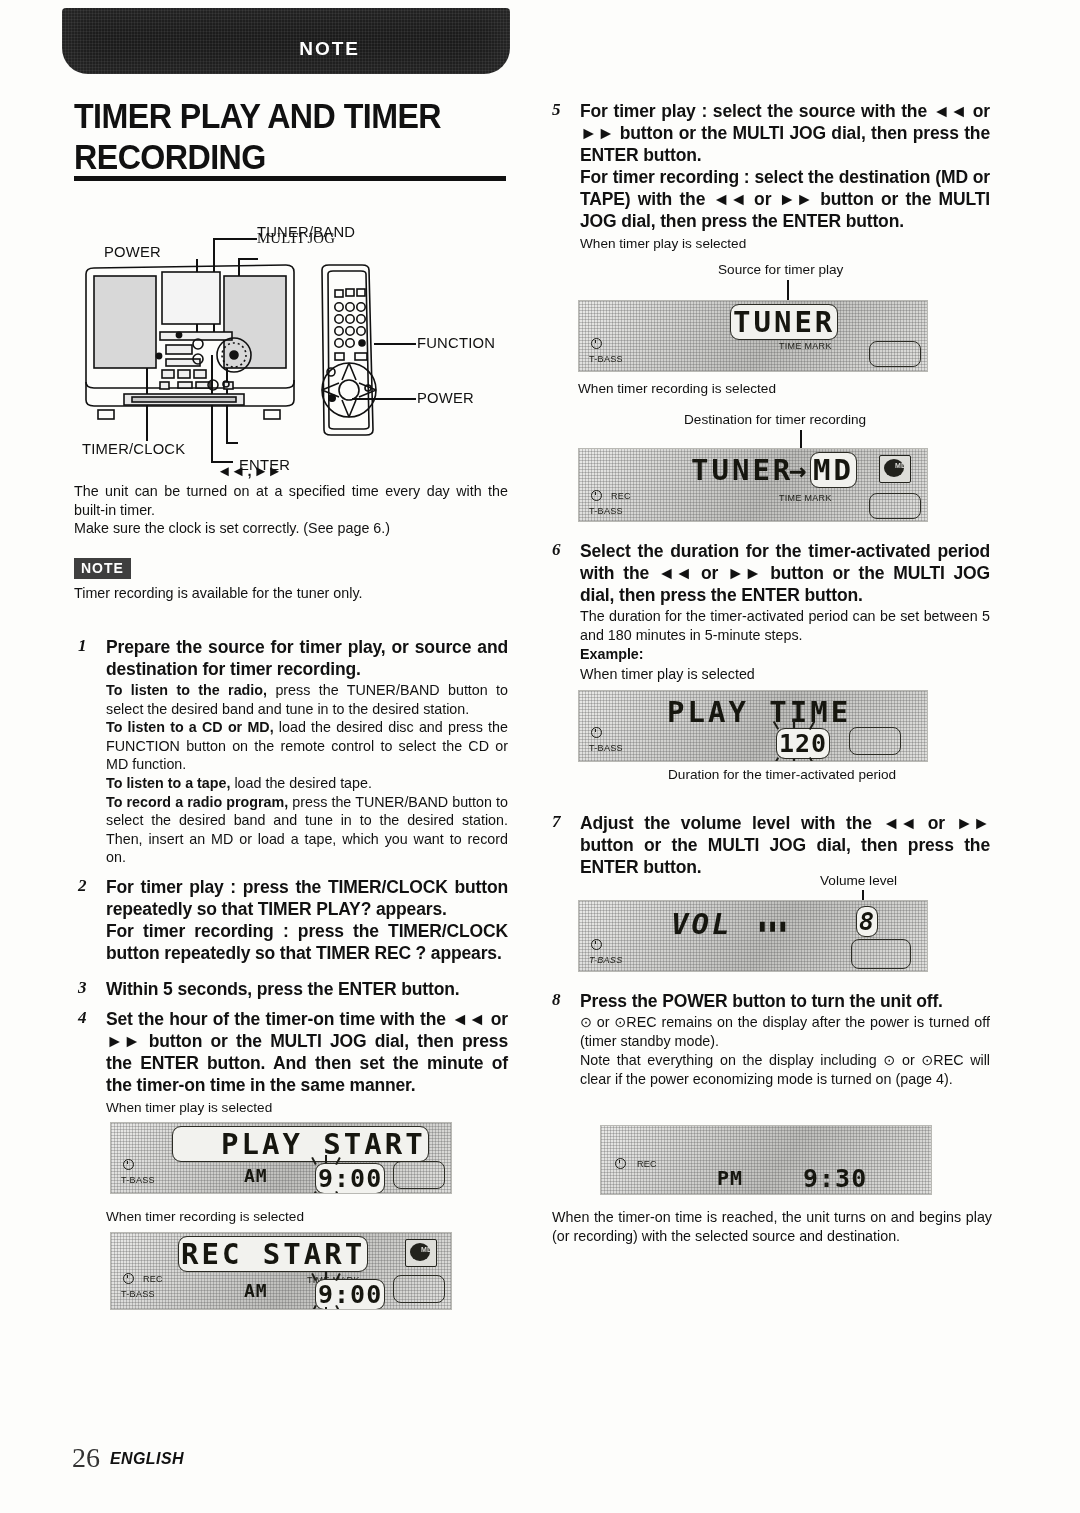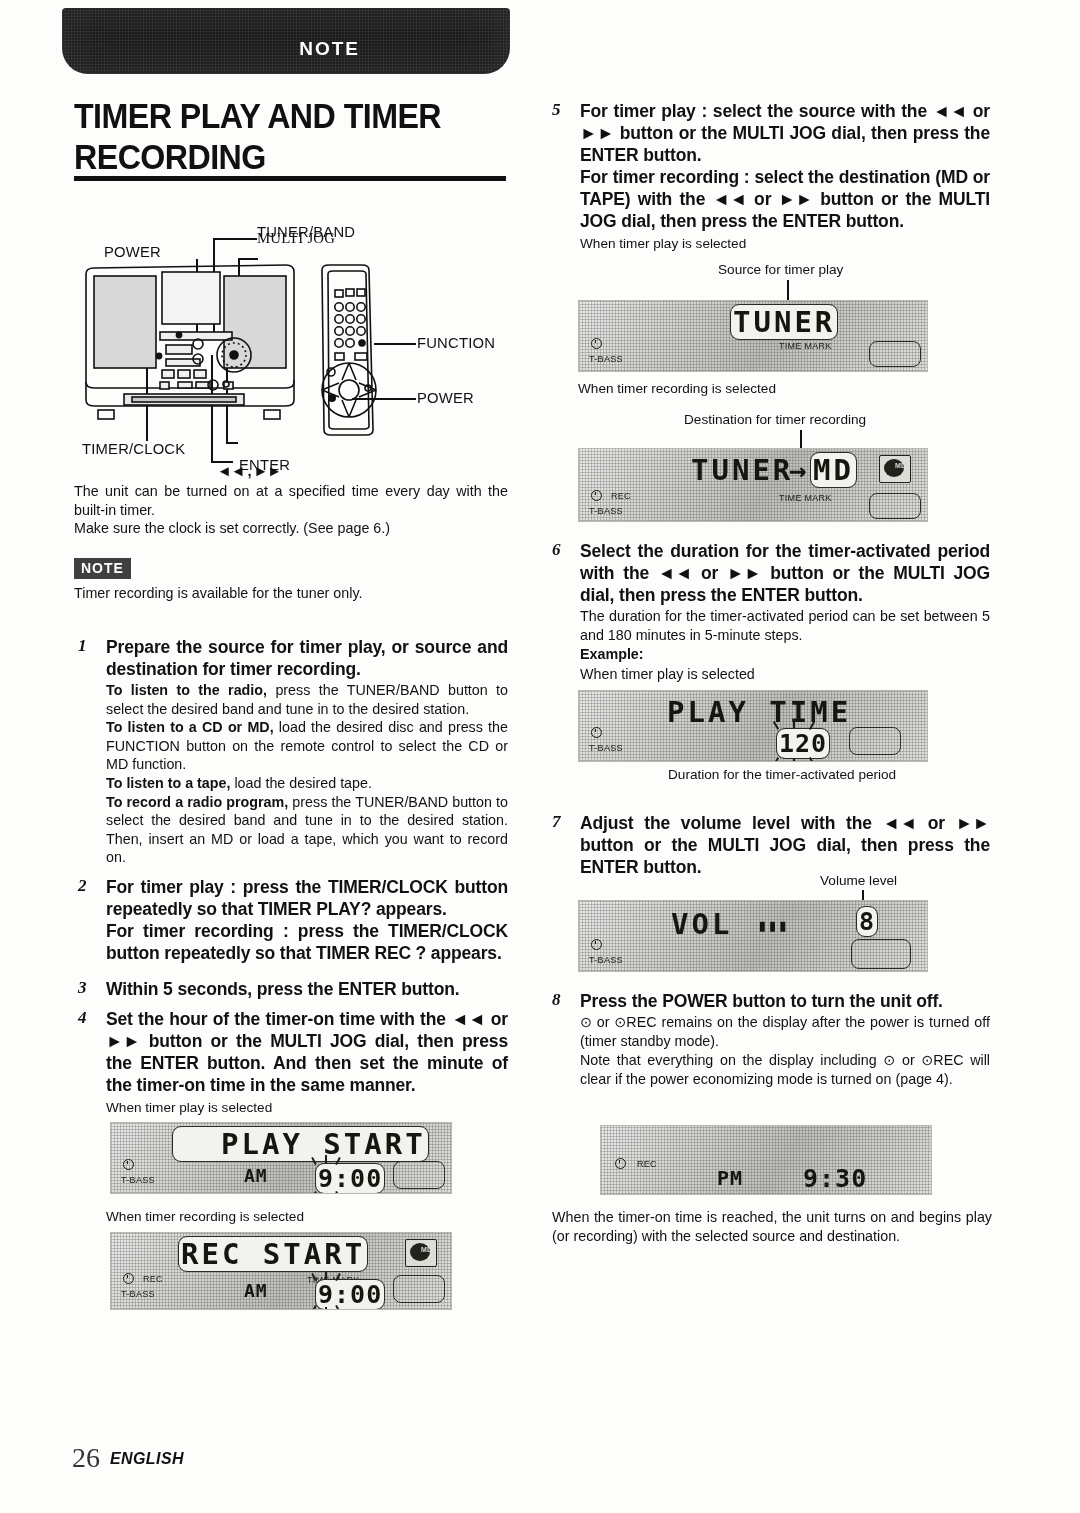--- a/index.html
+++ b/index.html
@@ -374,21 +374,21 @@
 
   <div class="cap" style="position:absolute;left:668px;top:766px;">Duration for the timer-activated period</div>
 
   <div class="step" style="left:552px;top:812px;width:438px;">
     <div class="step-num">7</div>
     <div class="step-head">Adjust the volume level with the ◄◄ or ►► button or  the MULTI JOG dial, then press the ENTER button.</div>
   </div>
   <div class="cap" style="position:absolute;left:820px;top:872px;">Volume level</div>
   <div class="vline" style="left:862px;top:890px;height:22px;"></div>
 
-  <div class="lcd" style="left:578px;top:900px;width:348px;height:70px;position:absolute;">
+  <div class="lcd" style="left:578px;top:900px;width:348px;height:70px;position:absolute;font-style:italic;">
     <div class="lcd-main" style="left:92px;top:6px;">VOL</div>
     <div class="lcd-main" style="left:178px;top:14px;font-size:17px;letter-spacing:0;">▮▮▮</div>
     <div class="lcd-clock-icon" style="left:12px;top:38px;"></div>
     <div class="lcd-small" style="left:10px;top:54px;">T-BASS</div>
     <div class="lcd-digits lcd-boxed" style="left:278px;top:6px;">8</div>
     <div class="lcd-window" style="left:272px;top:38px;width:58px;height:28px;"></div>
   </div>
 
   <div class="step" style="left:552px;top:990px;width:438px;">
     <div class="step-num">8</div>

